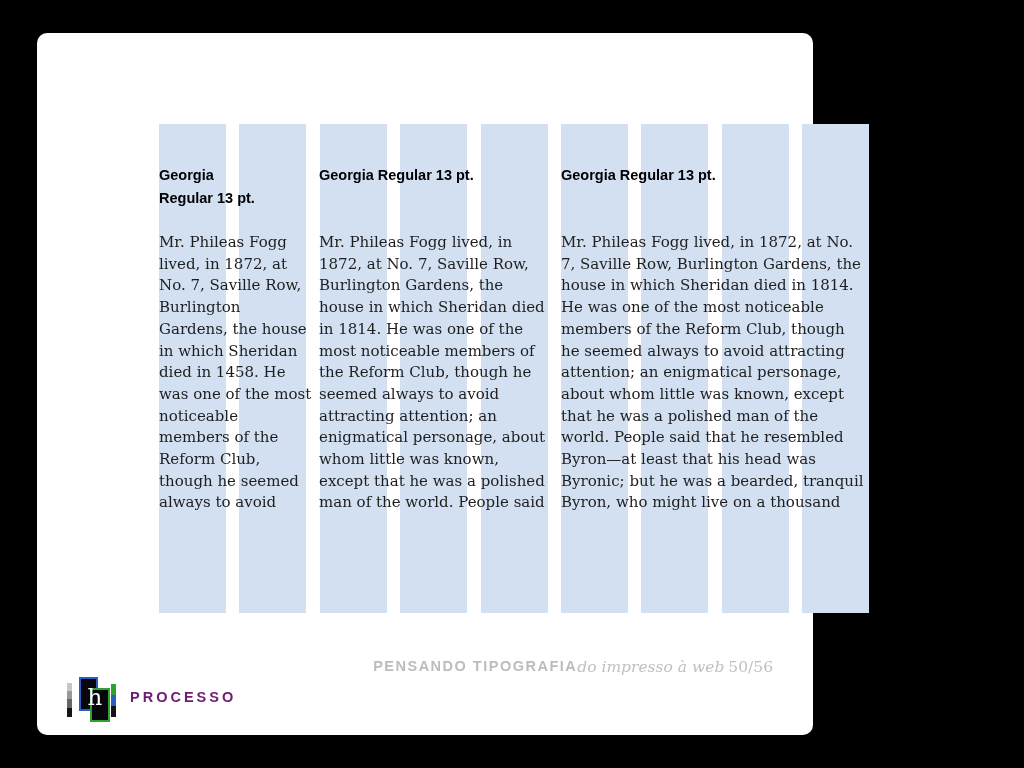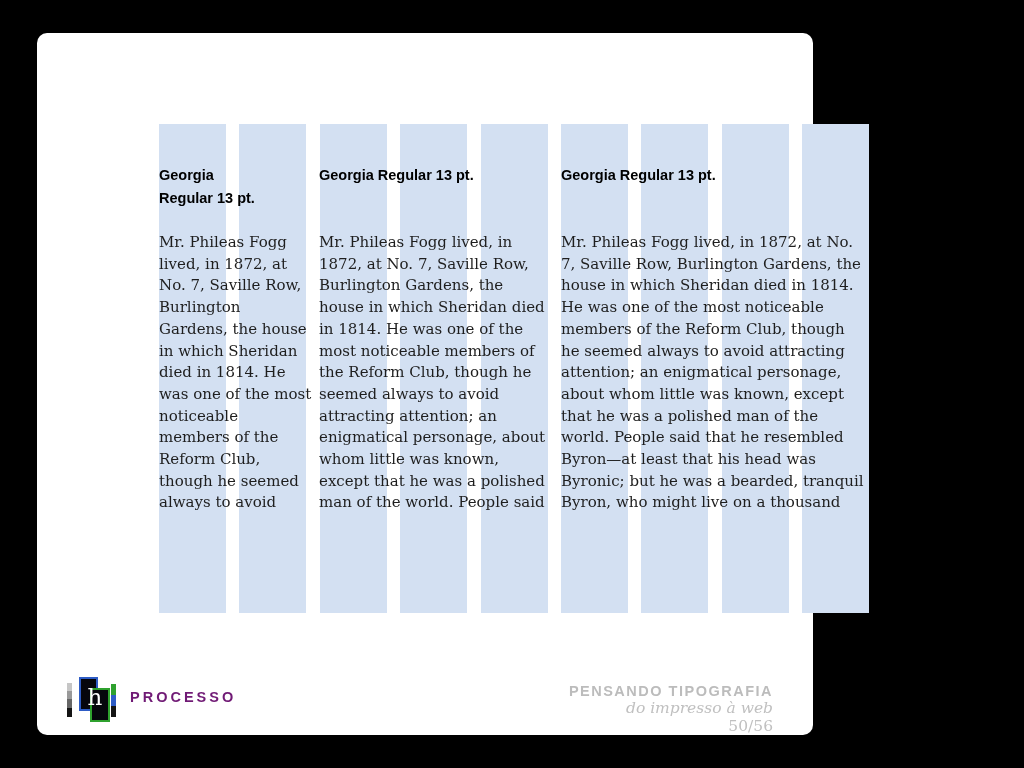--- a/index.html
+++ b/index.html
@@ -58,31 +58,29 @@
     font-family: "DejaVu Serif", serif;
     font-size: 23px; line-height: 26px; color: #ffffff;
     text-align: center; z-index: 3;
   }
   .brand {
     position: absolute; left: 93px; top: 656px;
     font-weight: bold; font-size: 14.5px; letter-spacing: 3px;
     color: #701a75;
   }
   .footer-right {
-    position: absolute; right: 40px; top: 650px;
-    display: flex; align-items: flex-end;
+    position: absolute; right: 40px; top: 625px;
+    display: flex; align-items: flex-start;
     white-space: nowrap;
-    flex-direction: column;
   }
   .deck-title-bold {
     font-weight: bold; font-size: 14.5px; letter-spacing: 1.5px;
     color: #bcbcbc;
   }
   .deck-title-italic {
-    margin-left: 7px;
     font-family: "DejaVu Serif", serif; font-style: italic;
     font-size: 15.5px; color: #c0c0c0;
   }
   .page-number {
     margin-left: 4px;
     font-family: "DejaVu Serif", serif;
     font-size: 15.5px; color: #c0c0c0;
   }
 </style>
 </head>
@@ -104,21 +102,21 @@
 
   <div class="block block-1">
     <div class="spec-label">Georgia
 Regular 13 pt.</div>
     <div class="spec-body">Mr. Phileas Fogg
 lived, in 1872, at
 No. 7, Saville Row,
 Burlington
 Gardens, the house
 in which Sheridan
-died in 1814. He
+died in 1458. He
 was one of the most
 noticeable
 members of the
 Reform Club,
 though he seemed
 always to avoid</div>
   </div>
 
   <div class="block block-2">
     <div class="spec-label">Georgia Regular 13 pt.</div>

